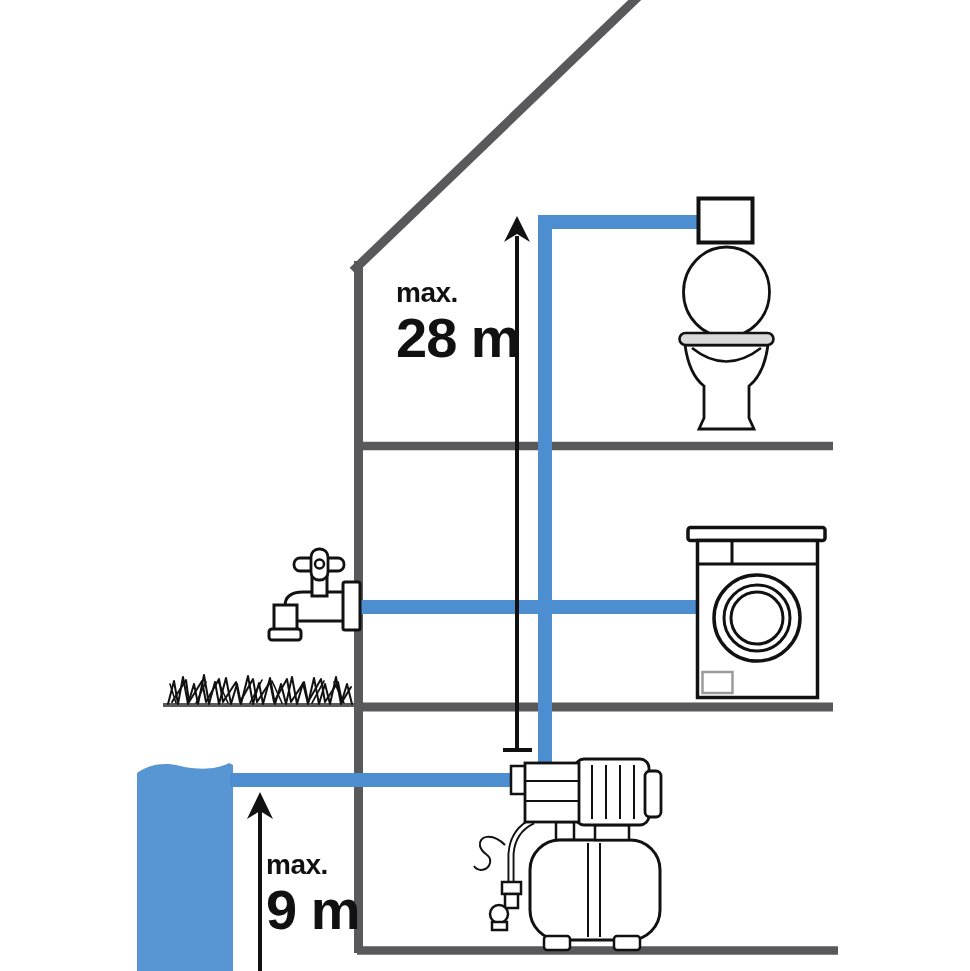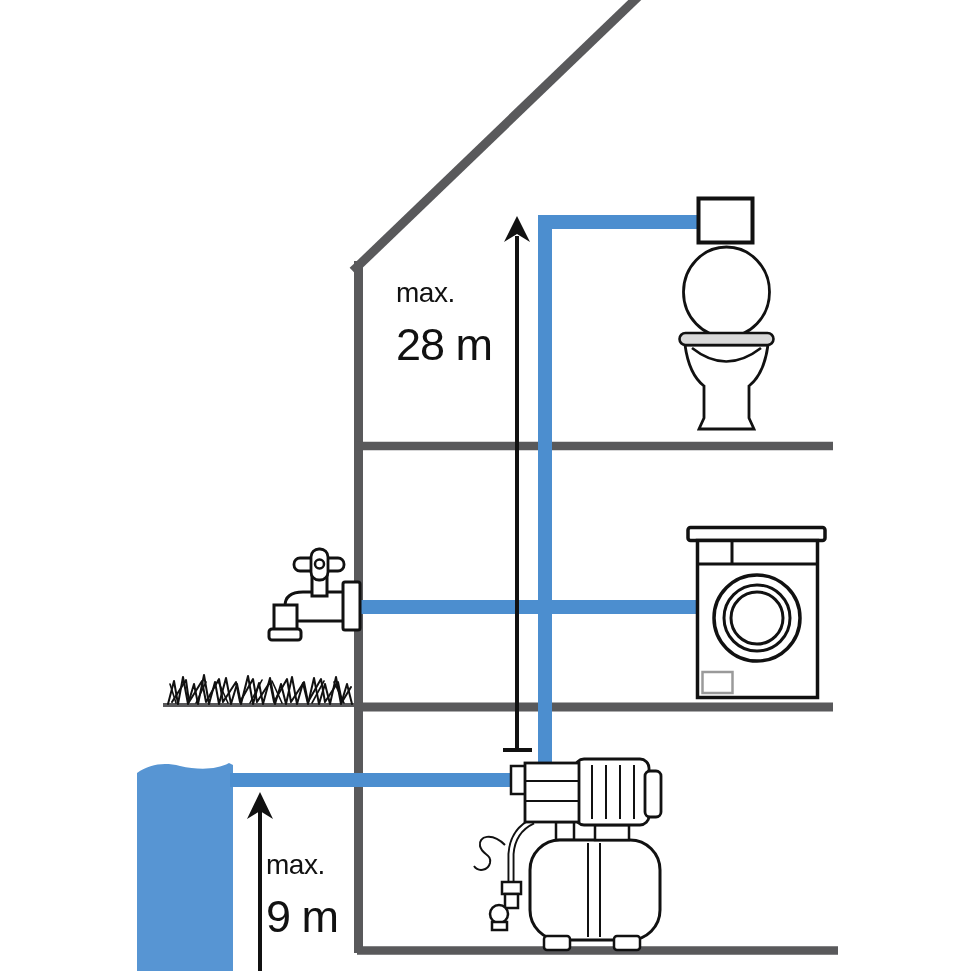--- a/index.html
+++ b/index.html
@@ -19,25 +19,25 @@
   .structure-stroke{stroke:var(--structure-gray);fill:none;}
   .pipe-stroke{stroke:var(--pipe-blue);fill:none;}
   .water-fill{fill:var(--water-blue);stroke:none;}
   .grass-stroke{stroke:var(--ink-black);fill:none;stroke-linecap:round;stroke-linejoin:round;}
   .ink{stroke:var(--ink-black);}
   .fixture{stroke:var(--ink-black);fill:#fff;}
   .nofill{fill:none;}
   .seat-fill{fill:#d9d9d9;}
   .soft-stroke{stroke:#9a9a9a;}
   .measure-label{
-    position:absolute;color:var(--ink-black);font-weight:400;line-height:1;
+    position:absolute;color:var(--ink-black);font-weight:700;line-height:1;
     letter-spacing:-0.5px;
   }
   .measure-label .prefix{display:block;font-size:28px;}
-  .measure-label .value{display:block;font-size:45px;margin-top:15px;letter-spacing:-1px;}
+  .measure-label .value{display:block;font-size:56px;margin-top:3px;letter-spacing:-1px;}
   .label-delivery{left:396px;top:279px;}
   .label-suction{left:266px;top:851px;}
 </style>
 </head>
 <body>
 
 <div class="stage">
   <svg width="970" height="971" viewBox="0 0 970 971">
 
     <g>

